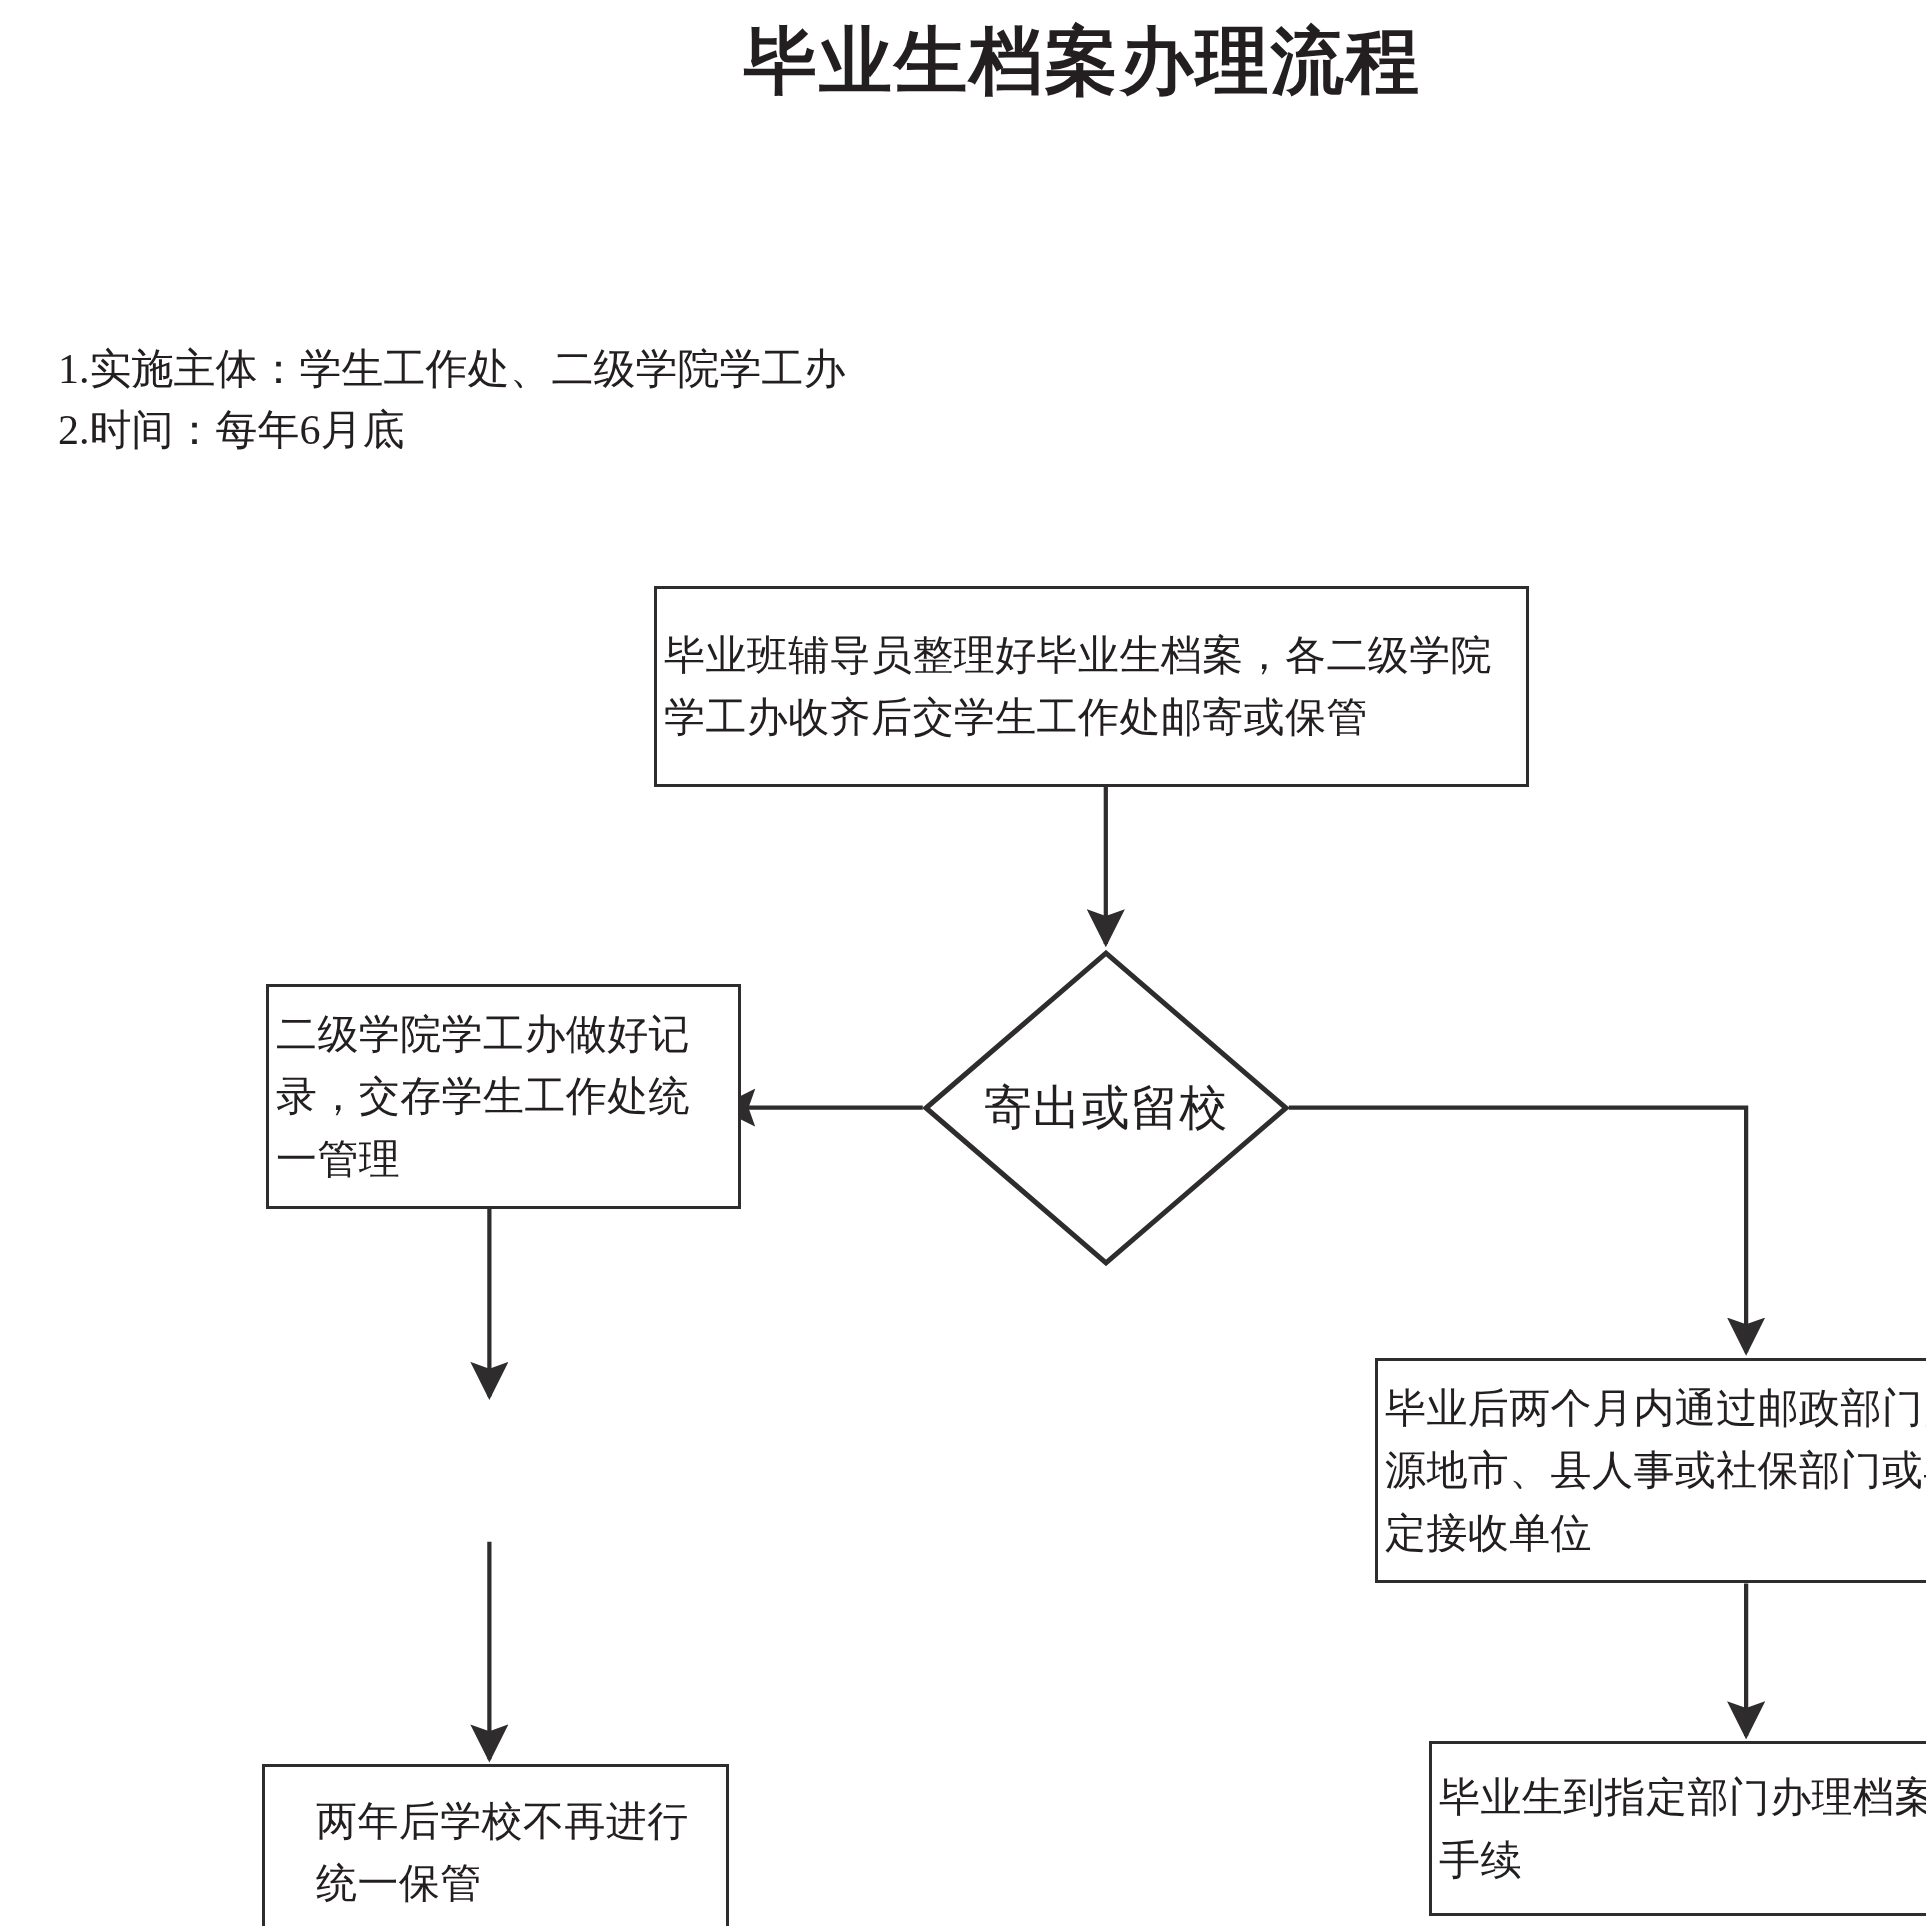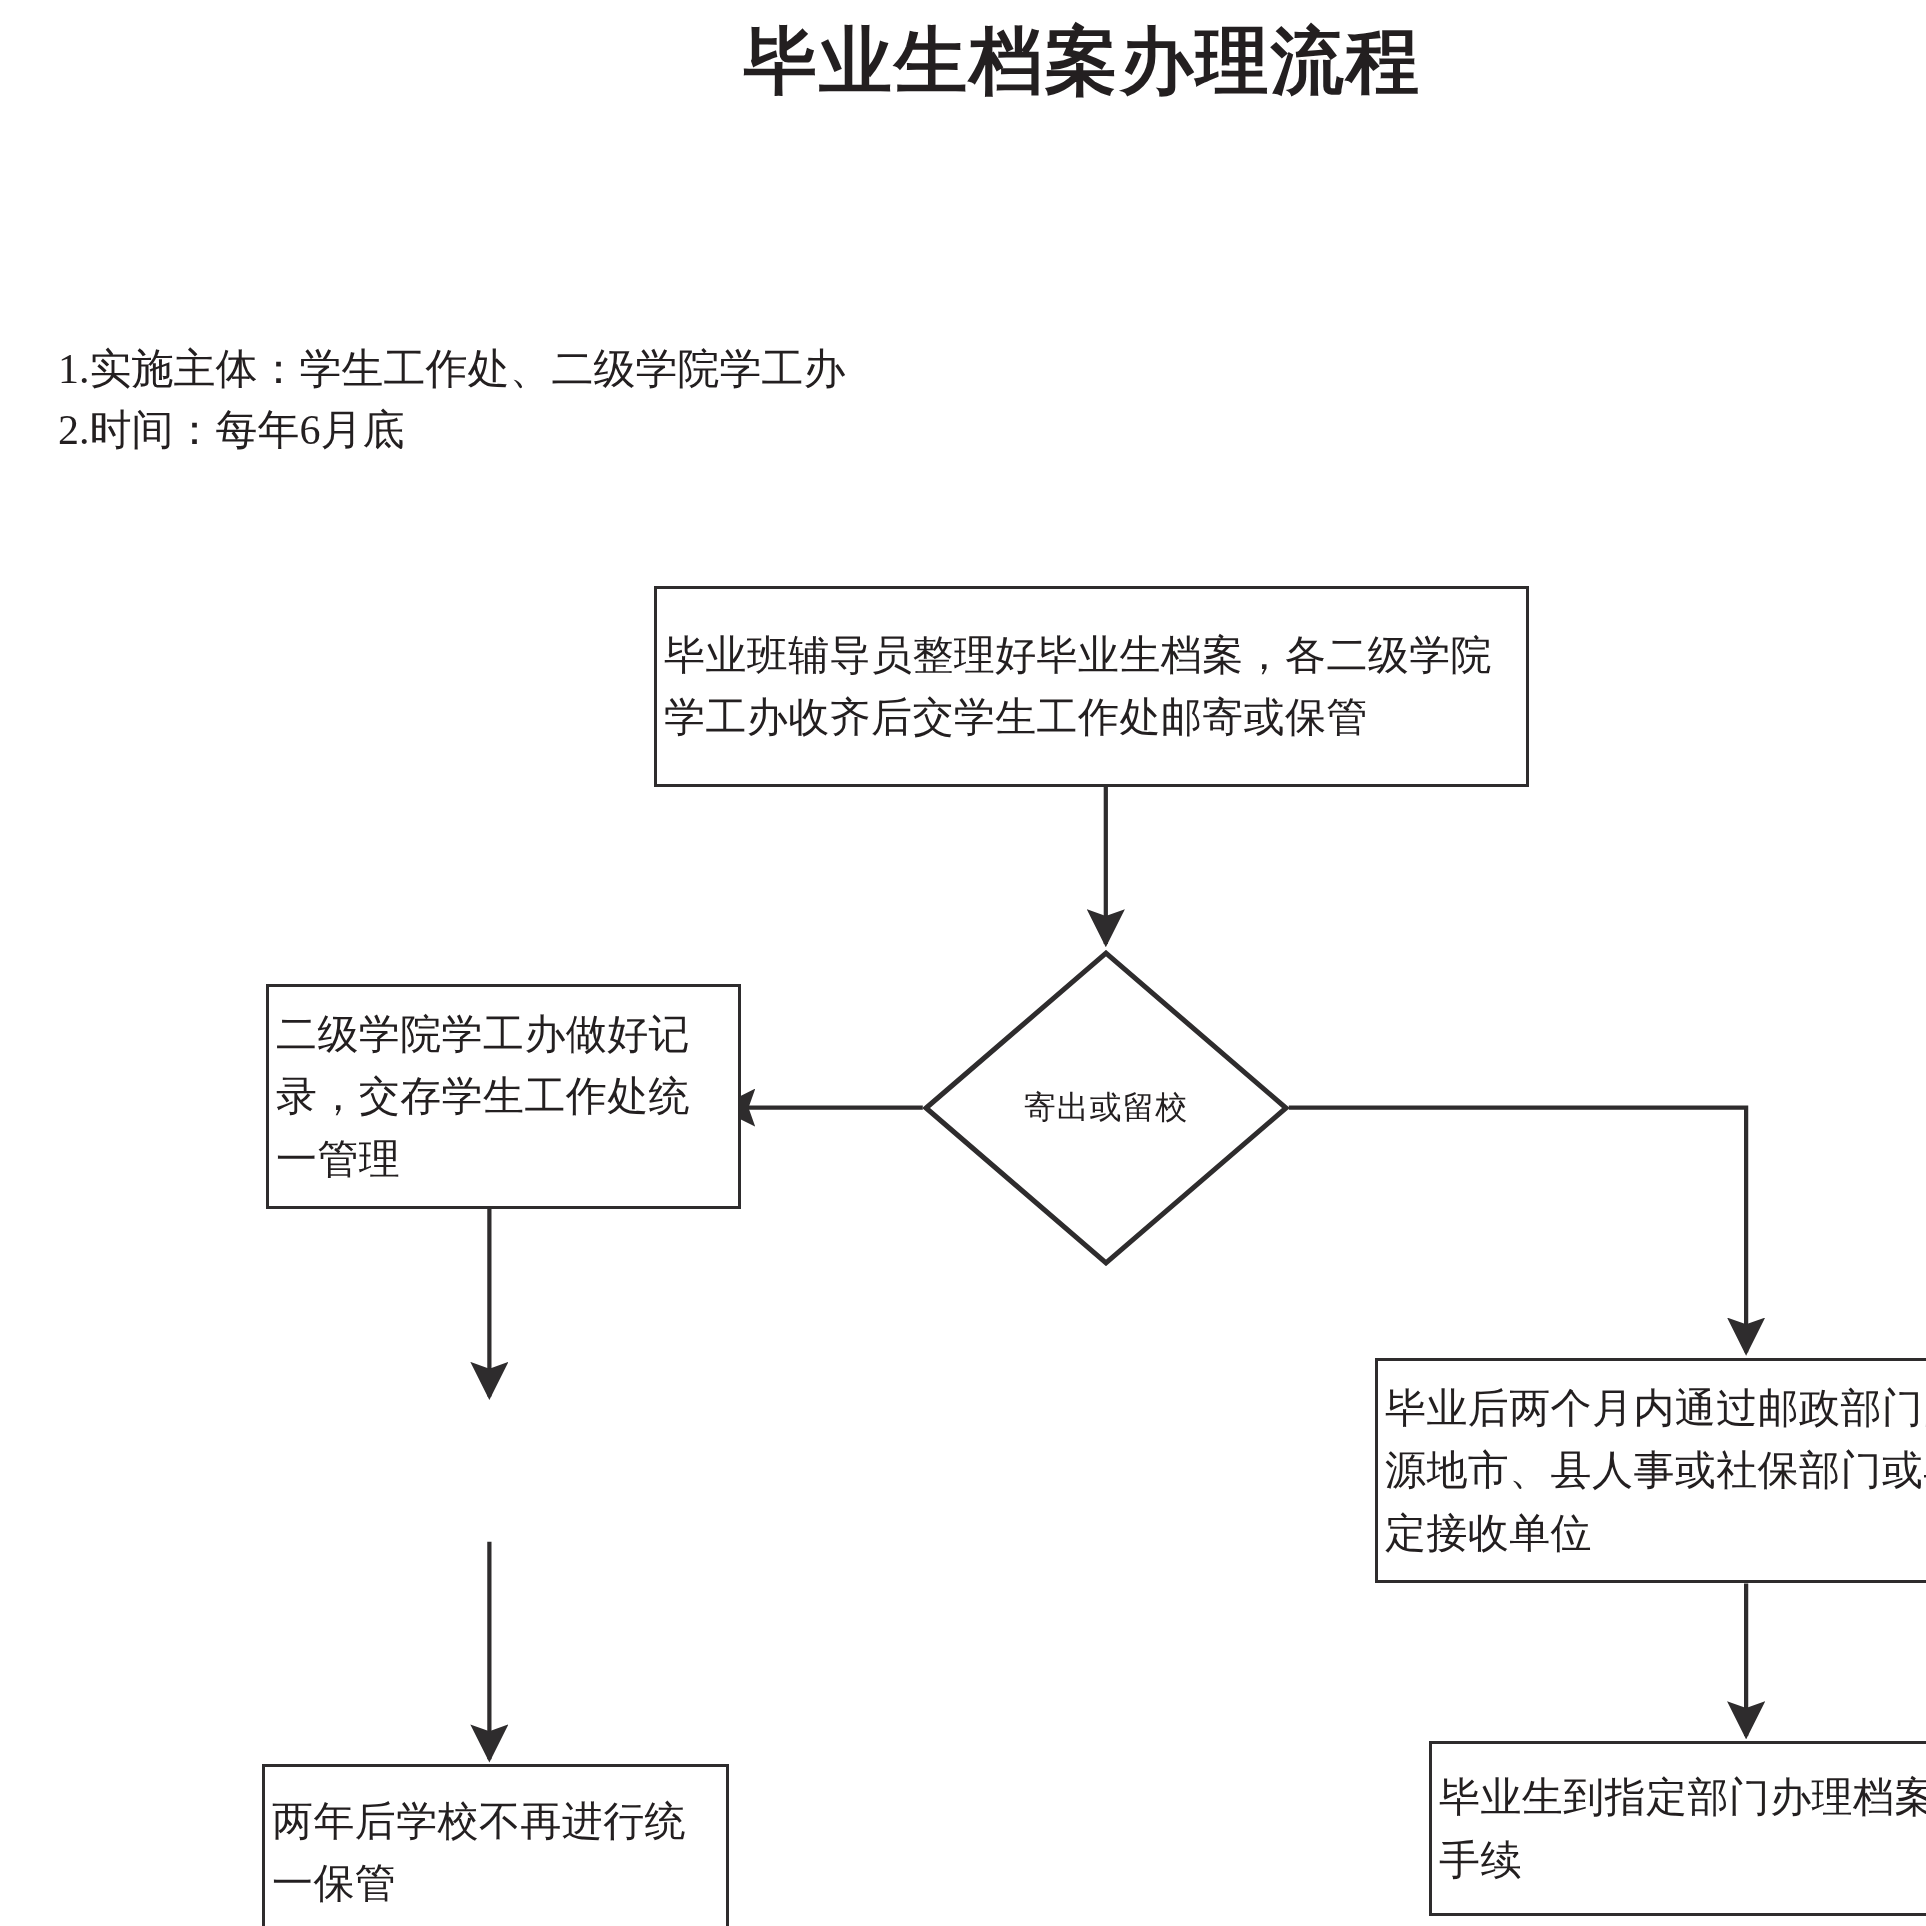--- a/index.html
+++ b/index.html
@@ -71,21 +71,21 @@
   #node-collect   { left: 654px; top: 586px; width: 875px; height: 201px; }
   #node-collect .node-text { font-size: 41px; line-height: 1.50; }
 
   #node-record    { left: 266px;  top: 984px; width: 475px; height: 225px; }
   #node-record .node-text { font-size: 41px; line-height: 1.52; }
 
   #node-keep2y    { left: 247px;  top: 1402px; width: 498px; height: 139px; }
   #node-keep2y .node-text { font-size: 41px; }
 
   #node-after2y   { left: 262px;  top: 1764px; width: 467px; height: 176px; }
-  #node-after2y .node-text { font-size: 41px; line-height: 1.52; }
+  #node-after2y .node-text { font-size: 41px; line-height: 1.52; margin-left: 44px; }
 
   #node-mail      { left: 1375px; top: 1358px; width: 740px; height: 225px; }
   #node-mail .node-text { font-size: 41px; line-height: 1.52; }
 
   #node-handover  { left: 1429px; top: 1741px; width: 630px; height: 175px; }
   #node-handover .node-text { font-size: 41px; line-height: 1.52; }
 
   
   #node-decision {
     position: absolute;
@@ -102,21 +102,21 @@
   }
   #node-decision .diamond-label {
     position: absolute;
     left: 0;
     top: 0;
     width: 366px;
     height: 316px;
     display: flex;
     align-items: center;
     justify-content: center;
-    font-size: 32px;
+    font-size: 48px;
     letter-spacing: 0.8px;
     color: #231f20;
   }
 
   
   #connectors {
     position: absolute;
     left: 0;
     top: 0;
     width: 2165px;

